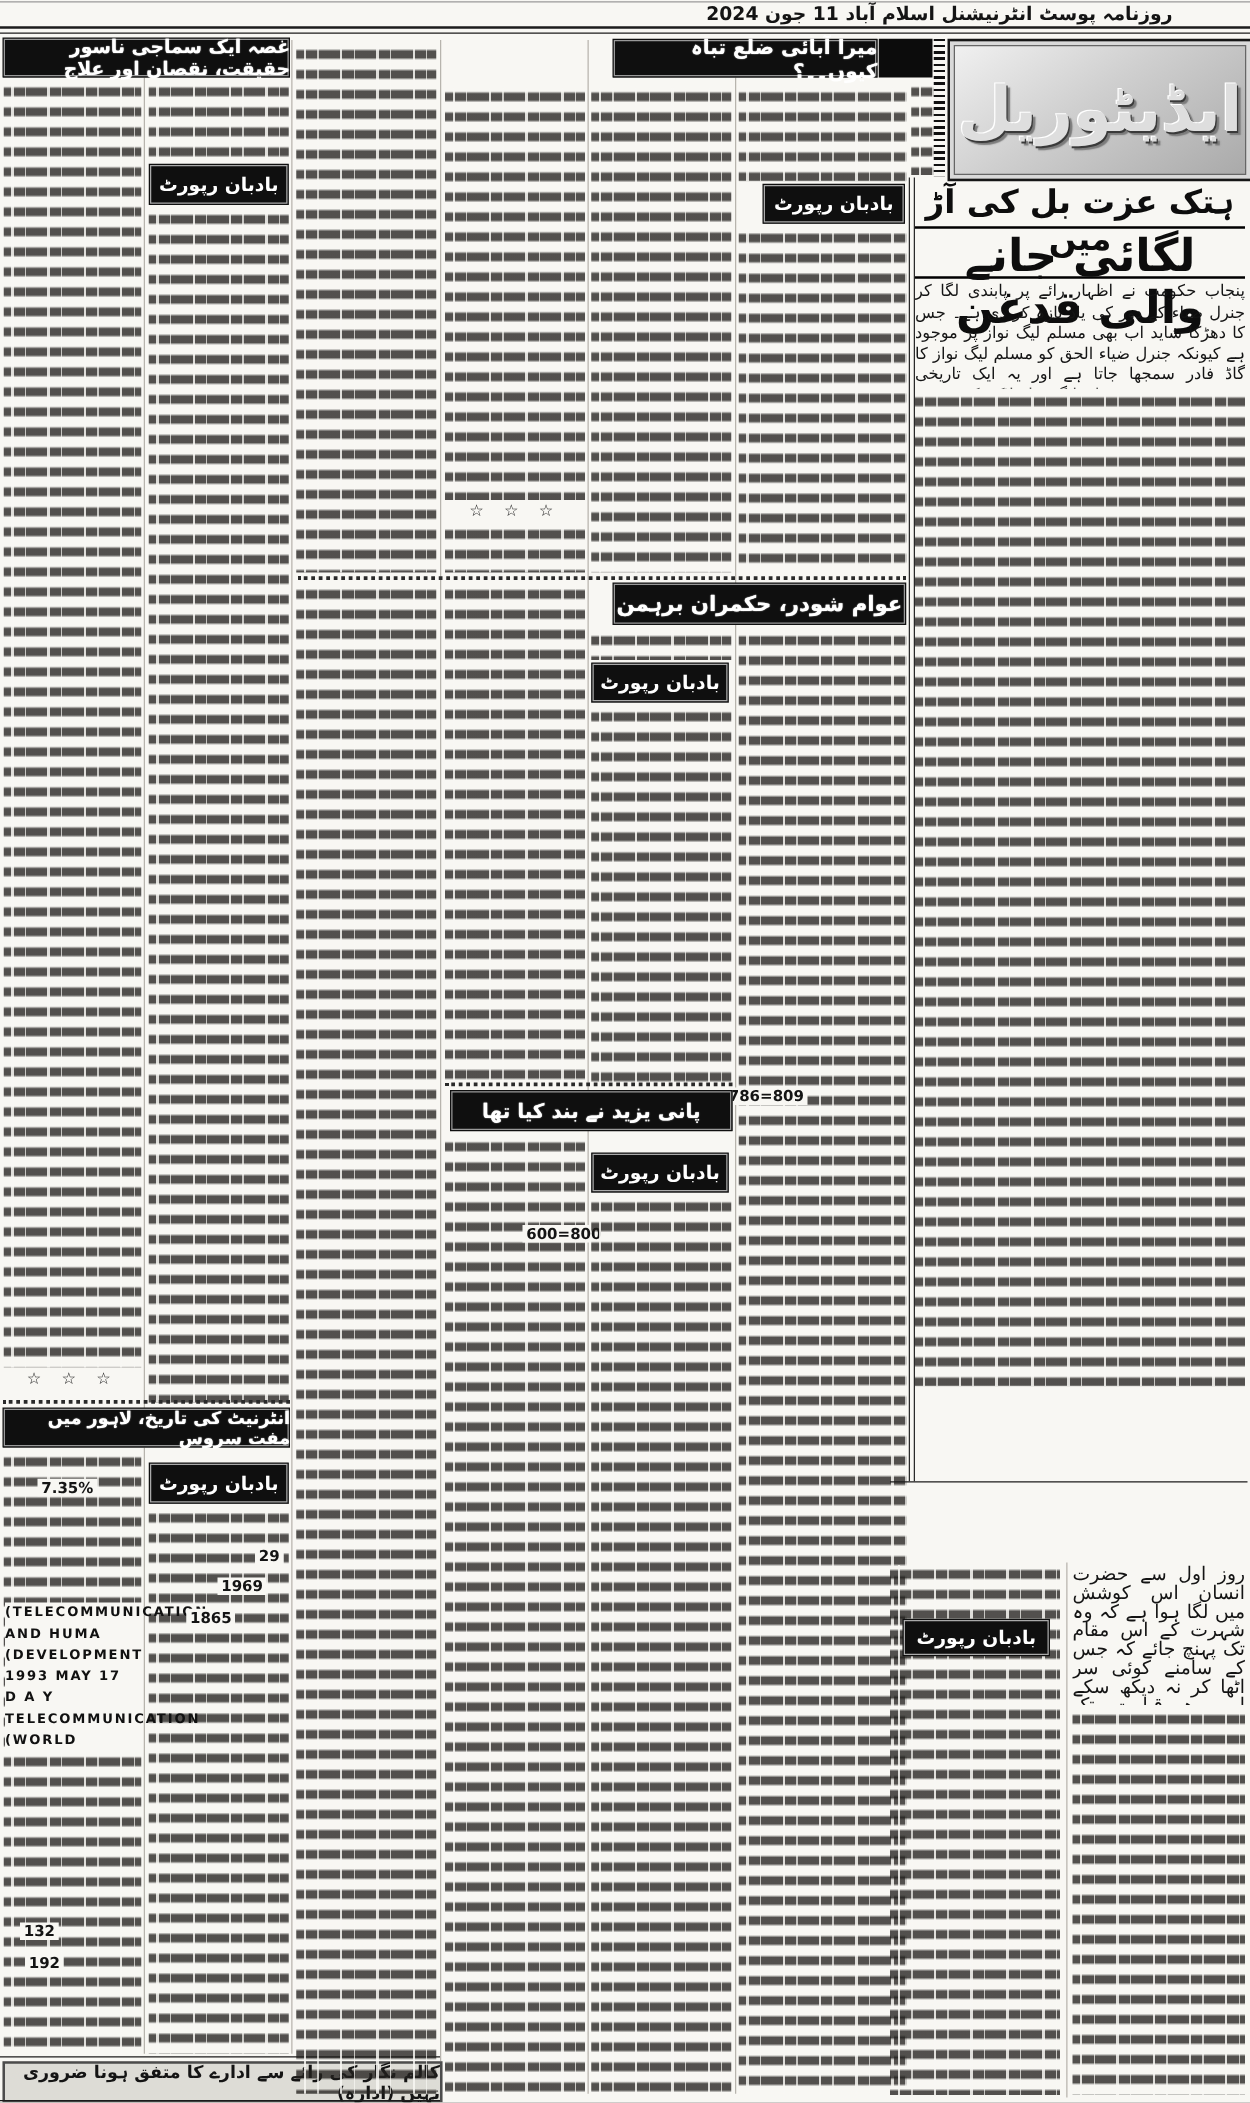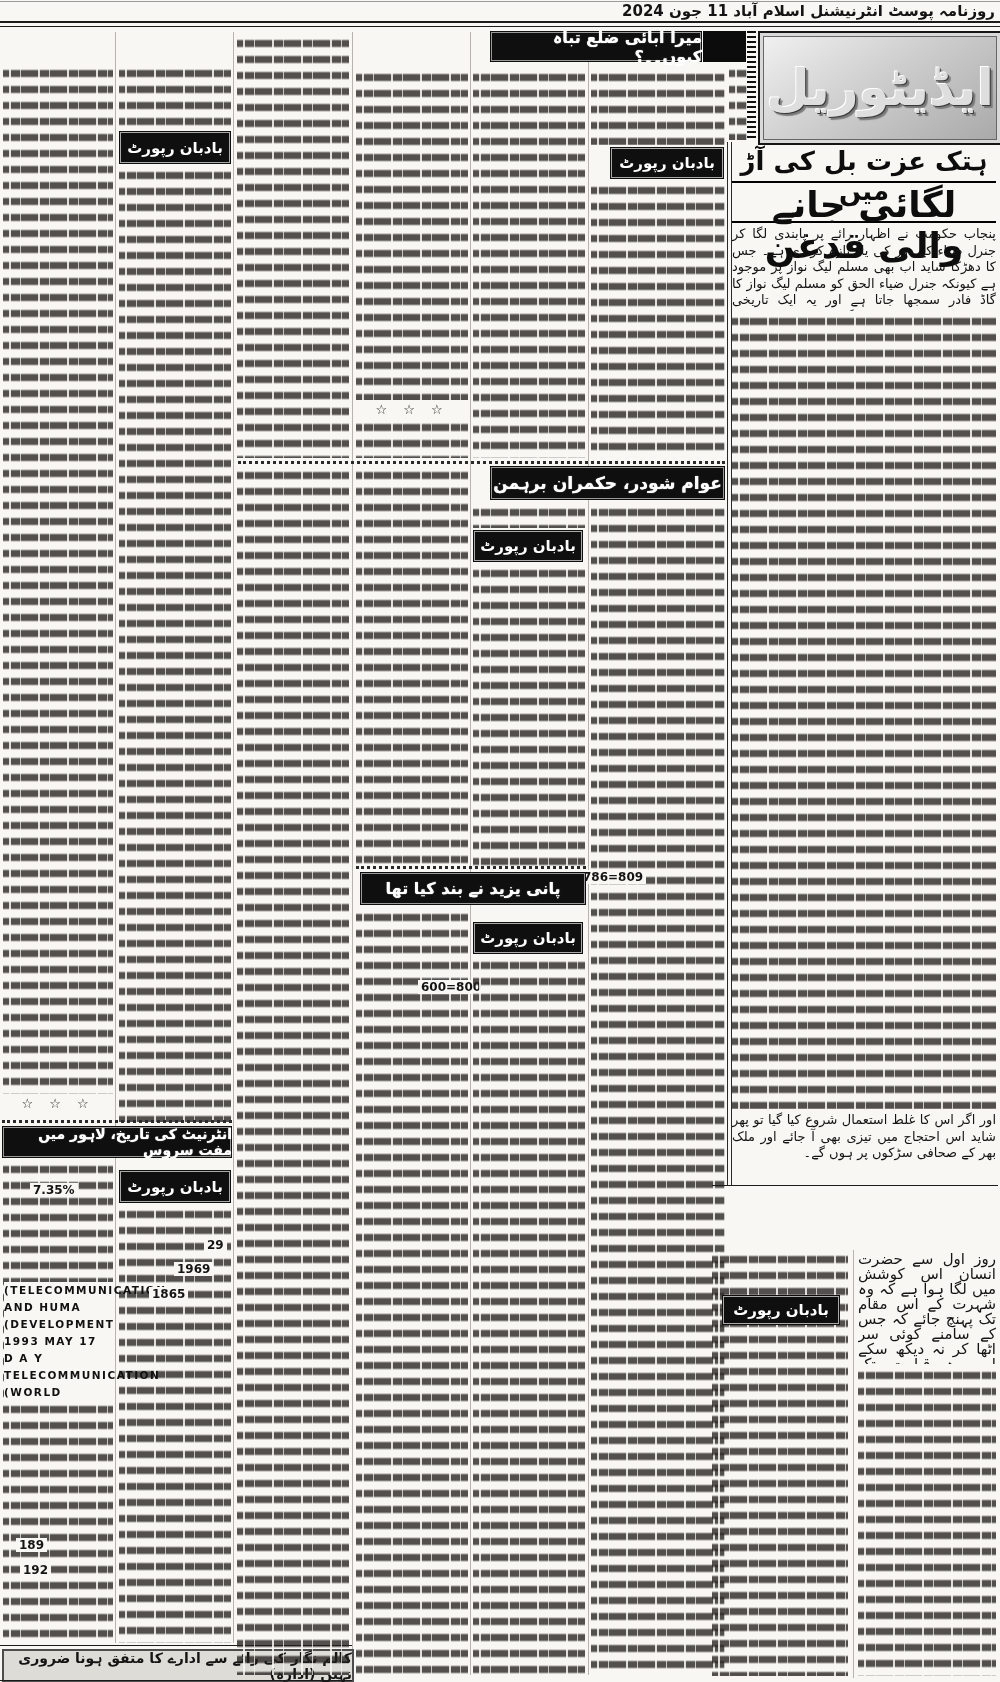--- a/index.html
+++ b/index.html
@@ -15,21 +15,21 @@
   .bar{position:absolute;background:#0f0f0f;color:#fff;display:flex;align-items:center;justify-content:center;
        font-weight:bold;box-shadow:inset 0 0 0 1px #0f0f0f, inset 0 0 0 2px #999;text-shadow:0 0 1px #fff;}
   .tag{position:absolute;background:#0f0f0f;color:#fff;display:flex;align-items:center;justify-content:center;
        font-weight:bold;font-size:15px;box-shadow:inset 0 0 0 1px #0f0f0f, inset 0 0 0 2px #aaa;}
   .vr{position:absolute;width:1px;background:#b7b4ad;}
   .hr{position:absolute;height:1px;background:#1c1c1c;}
   .dotr{position:absolute;height:0;border-top:3px dotted #2a2a2a;}
   .stars{position:absolute;text-align:center;font-size:13px;letter-spacing:6px;color:#222;}
   .frag{position:absolute;background:#f8f7f3;font-weight:bold;font-size:12px;padding:0 3px;direction:ltr;white-space:nowrap;}
   .lead{position:absolute;font-size:13px;line-height:16.5px;text-align:justify;overflow:hidden;direction:rtl;}
-  .dateline{position:absolute;top:2px;right:5px;width:430px;text-align:right;font-size:15px;font-weight:bold;direction:rtl;}
+  .dateline{position:absolute;top:2px;right:5px;width:430px;text-align:left;font-size:15px;font-weight:bold;direction:rtl;}
   .mast{position:absolute;border:2px solid #161616;background:linear-gradient(145deg,#f2f2f2 0%,#cfcfcf 45%,#a8a8a8 100%);
         box-shadow:inset 0 0 0 3px #d9d9d9, inset 0 0 0 4px #666;
         display:flex;flex-direction:column;align-items:center;justify-content:center;overflow:hidden;}
   .mast .m1{font-size:34px;font-weight:bold;line-height:40px;color:#dedede;
         text-shadow:-1px -1px 0 #fff,1px 1px 0 #3a3a3a,2px 2px 1px #7a7a7a;}
   .mast .m2{font-size:50px;font-weight:bold;line-height:56px;color:#dedede;
         text-shadow:-1px -1px 0 #fff,1px 1px 0 #3a3a3a,3px 3px 1px #7a7a7a;}
   .band{position:absolute;background:repeating-linear-gradient(to bottom,#101010 0 2px,#f8f7f3 2px 5px);}
   .hl{position:absolute;text-align:center;font-weight:bold;color:#0d0d0d;border-bottom:2px solid #000;direction:rtl;}
   .footerbox{position:absolute;background:#dddcd6;border:2px solid #4c4c4c;display:flex;align-items:center;justify-content:center;
@@ -48,20 +48,21 @@
   <div class="hr" style="top:21px;left:0;width:1000px;height:2px"></div>
   <div class="hr" style="top:26px;left:0;width:1000px"></div>
 
   <div class="vr" style="left:115px;top:32px;height:1611px"></div>
   <div class="vr" style="left:233px;top:32px;height:1611px"></div>
   <div class="vr" style="left:352px;top:32px;height:1643px"></div>
   <div class="vr" style="left:470px;top:32px;height:1643px"></div>
   <div class="vr" style="left:588px;top:32px;height:1643px"></div>
   <div class="abs" style="left:727px;top:142px;width:3px;height:1043px;border-left:1px solid #2a2a2a;border-right:1px solid #2a2a2a;"></div>
 
+  <div class="bar" style="left:2px;top:30px;width:230px;height:32px;font-size:15px">غصہ ایک سماجی ناسور حقیقت، نقصان اور علاج</div>
   <div class="tx" style="left:119px;top:66px;width:112px;height:63px"></div>
   <div class="tag" style="left:119px;top:131px;width:112px;height:33px">بادبان رپورٹ</div>
   <div class="tx" style="left:119px;top:168px;width:112px;height:954px"></div>
   <div class="tx" style="left:3px;top:66px;width:110px;height:1028px"></div>
   <div class="stars" style="left:3px;top:1096px;width:110px">☆ ☆ ☆</div>
 
   <div class="dotr" style="left:2px;top:1120px;width:230px"></div>
   <div class="bar" style="left:2px;top:1126px;width:230px;height:32px;font-size:14px">انٹرنیٹ کی تاریخ، لاہور میں مفت سروس</div>
   <div class="tag" style="left:119px;top:1170px;width:112px;height:33px">بادبان رپورٹ</div>
   <div class="tx" style="left:119px;top:1207px;width:112px;height:436px"></div>
@@ -72,21 +73,21 @@
     <div>AND HUMA</div>
     <div>(DEVELOPMENT</div>
     <div>1993 MAY 17</div>
     <div>D A Y</div>
     <div>TELECOMMUNICATION</div>
     <div>(WORLD</div>
   </div>
   <span class="frag" style="left:204px;top:1238px">29</span>
   <span class="frag" style="left:174px;top:1262px">1969</span>
   <span class="frag" style="left:149px;top:1287px">1865</span>
-  <span class="frag" style="left:16px;top:1538px">189</span>
+  <span class="frag" style="left:16px;top:1538px">132</span>
   <span class="frag" style="left:20px;top:1563px">192</span>
 
   <div class="hr" style="left:0;top:1645px;width:352px"></div>
   <div class="footerbox" style="left:2px;top:1649px;width:348px;height:29px">کالم نگار کی رائے سے ادارے کا متفق ہونا ضروری نہیں (ادارہ)</div>
   <div class="hr" style="left:0;top:1680px;width:352px"></div>
 
   <div class="tx" style="left:237px;top:36px;width:112px;height:422px"></div>
   <div class="tx" style="left:237px;top:468px;width:112px;height:1207px"></div>
 
   <div class="bar" style="left:490px;top:31px;width:212px;height:31px;font-size:16px">میرا آبائی ضلع تباہ کیوں۔۔؟</div>
@@ -118,21 +119,20 @@
   <div class="tx" style="left:729px;top:66px;width:21px;height:74px"></div>
   <div class="band" style="left:747px;top:31px;width:9px;height:110px"></div>
   <div class="mast" style="left:758px;top:31px;width:240px;height:110px">
     <div class="m2">ایڈیٹوریل</div>
   </div>
 
   <div class="hl" style="left:732px;top:146px;width:264px;height:35px;font-size:26px">ہتک عزت بل کی آڑ میں</div>
   <div class="hl" style="left:732px;top:184px;width:264px;height:37px;font-size:36px">لگائی جانے والی قدغن</div>
   <div class="lead" style="left:732px;top:226px;width:264px;height:85px">پنجاب حکومت نے اظہار رائے پر پابندی لگا کر جنرل ضیاء کے دور کی یاد تازہ کر دی ہے۔ جس کا دھڑکا شاید اب بھی مسلم لیگ نواز پر موجود ہے کیونکہ جنرل ضیاء الحق کو مسلم لیگ نواز کا گاڈ فادر سمجھا جاتا ہے اور یہ ایک تاریخی حقیقت بھی ہے۔ مسلم لیگ نواز لاکھ کوششوں کے باوجود بار بار جھوٹوں کے باعث خود کو آزاد جمہوری جماعت ثابت نہیں کر سکی۔</div>
   <div class="tx" style="left:732px;top:314px;width:264px;height:795px"></div>
-  <div class="lead" style="left:732px;top:1112px;width:264px;height:62px">اور اگر اس کا غلط استعمال شروع کیا گیا تو پھر شاید اس احتجاج میں تیزی بھی آ جائے اور ملک بھر کے صحافی سڑکوں پر ہوں گے۔</div>
   <div class="hr" style="left:712px;top:1185px;width:286px"></div>
 
   <div class="vr" style="left:853px;top:1250px;height:428px"></div>
   <div class="lead" style="left:858px;top:1252px;width:138px;height:112px;font-size:15px;line-height:15px">روز اول سے حضرت انسان اس کوشش میں لگا ہوا ہے کہ وہ شہرت کے اس مقام تک پہنچ جائے کہ جس کے سامنے کوئی سر اٹھا کر نہ دیکھ سکے اور وہ قیامت تک زندہ اور امر رہے۔</div>
   <div class="tx" style="left:858px;top:1368px;width:138px;height:308px"></div>
   <div class="tx" style="left:712px;top:1252px;width:136px;height:424px"></div>
   <div class="tag" style="left:722px;top:1295px;width:118px;height:30px">بادبان رپورٹ</div>
 
 </div>
 

